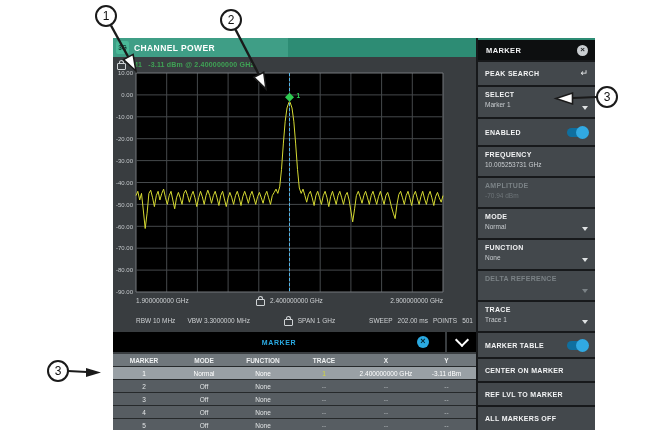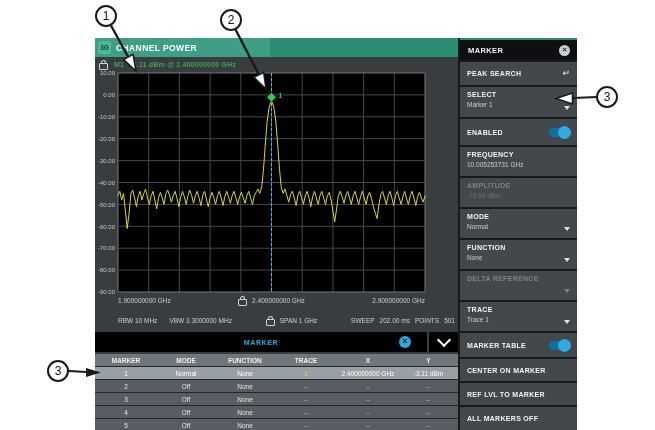--- a/index.html
+++ b/index.html
@@ -1,20 +1,20 @@
 <!DOCTYPE html>
 <html><head>
 <meta charset="utf-8">
 <style>
   html,body{margin:0;padding:0;background:#fff;}
   body{width:655px;height:430px;font-family:"Liberation Sans",sans-serif;-webkit-font-smoothing:antialiased;}
   .canvas{position:relative;width:655px;height:430px;background:#fff;overflow:hidden;}
 
   
-  .screen{position:absolute;left:95px;top:38px;width:482px;height:392px;background:#17191b;overflow:hidden;}
+  .screen{position:absolute;left:113px;top:38px;width:482px;height:392px;background:#17191b;overflow:hidden;}
   .main{position:absolute;left:0;top:0;width:363px;height:392px;background:#393d40;}
 
   .titlebar{position:absolute;left:0;top:0;width:363px;height:19px;background:#2d8c74;}
   .tab{position:absolute;left:0;top:0;height:19px;width:175px;background:#3f9e86;display:flex;align-items:center;gap:5px;padding-left:3px;box-sizing:border-box;}
   .appicon{display:inline-block;width:13px;height:13px;background:#49b897;border-radius:2px;color:#0f3e33;font-size:6.5px;font-weight:bold;text-align:center;line-height:13px;}
   .title{color:#fff;font-size:8.5px;font-weight:bold;letter-spacing:.4px;}
 
   .readout{position:absolute;left:0;top:20px;width:363px;height:13px;display:flex;align-items:center;gap:6px;padding-left:4px;box-sizing:border-box;}
   .readout .txt{color:#3fa455;font-size:7px;font-weight:bold;letter-spacing:.2px;}
 

